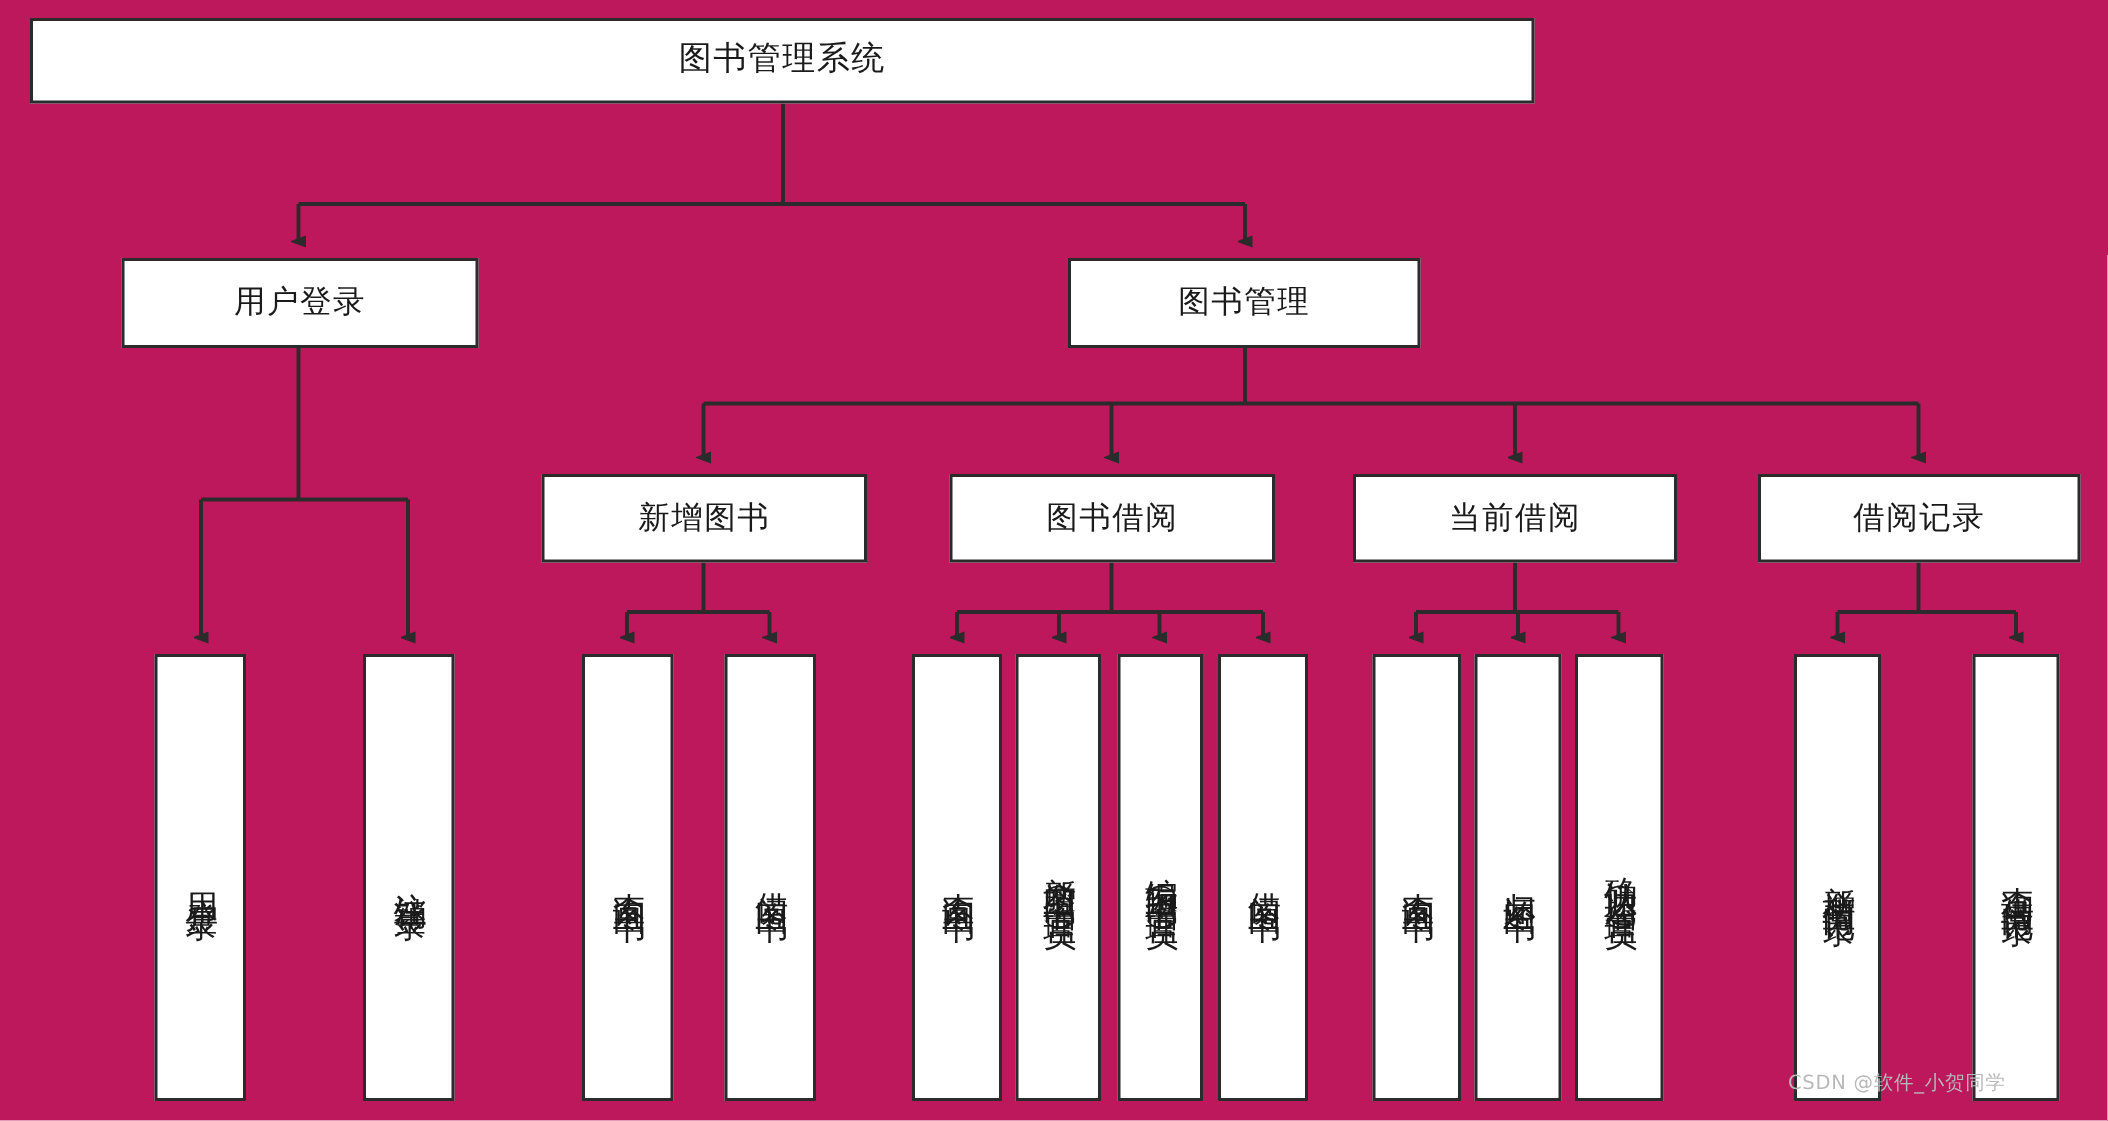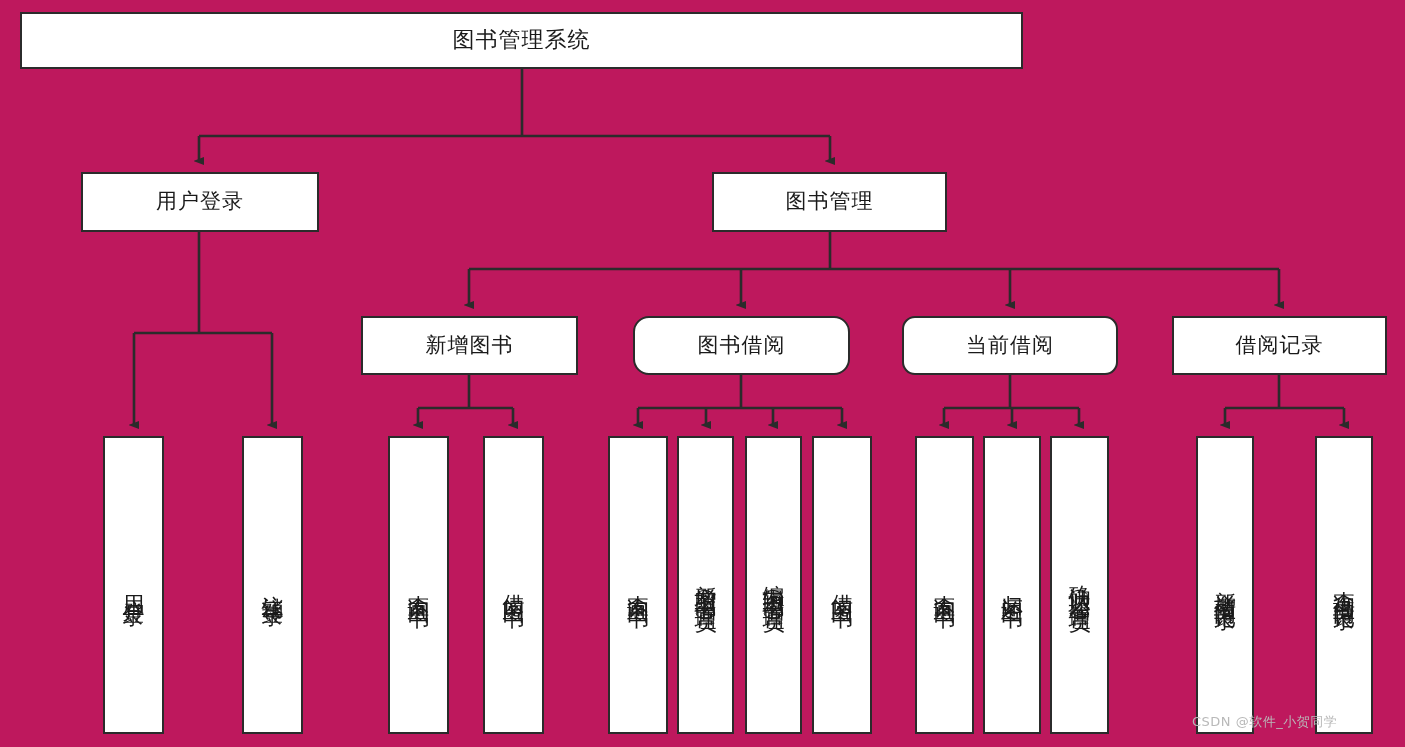--- a/index.html
+++ b/index.html
@@ -121,24 +121,24 @@
   <div class="node horiz" style="left: 81px; top: 172px; width: 238px; height: 60px;">
     <span>用户登录</span>
   </div>
   <div class="node horiz" style="left: 712px; top: 172px; width: 235px; height: 60px;">
     <span>图书管理</span>
   </div>
 
   <div class="node horiz" style="left: 361px; top: 316px; width: 217px; height: 59px;">
     <span>新增图书</span>
   </div>
-  <div class="node horiz" style="left: 633px; top: 316px; width: 217px; height: 59px; border-radius: 16px;">
+  <div class="node horiz" style="left: 633px; top: 316px; width: 217px; height: 59px;">
     <span>图书借阅</span>
   </div>
-  <div class="node horiz" style="left: 902px; top: 316px; width: 216px; height: 59px; border-radius: 13px;">
+  <div class="node horiz" style="left: 902px; top: 316px; width: 216px; height: 59px;">
     <span>当前借阅</span>
   </div>
   <div class="node horiz" style="left: 1172px; top: 316px; width: 215px; height: 59px; align-items: center;">
     <span>借阅记录</span>
   </div>
 
   <div class="node vert" style="left: 103px; top: 436px; width: 61px; height: 298px;">
     <span>用户登录</span>
   </div>
   <div class="node vert" style="left: 242px; top: 436px; width: 61px; height: 298px;">

